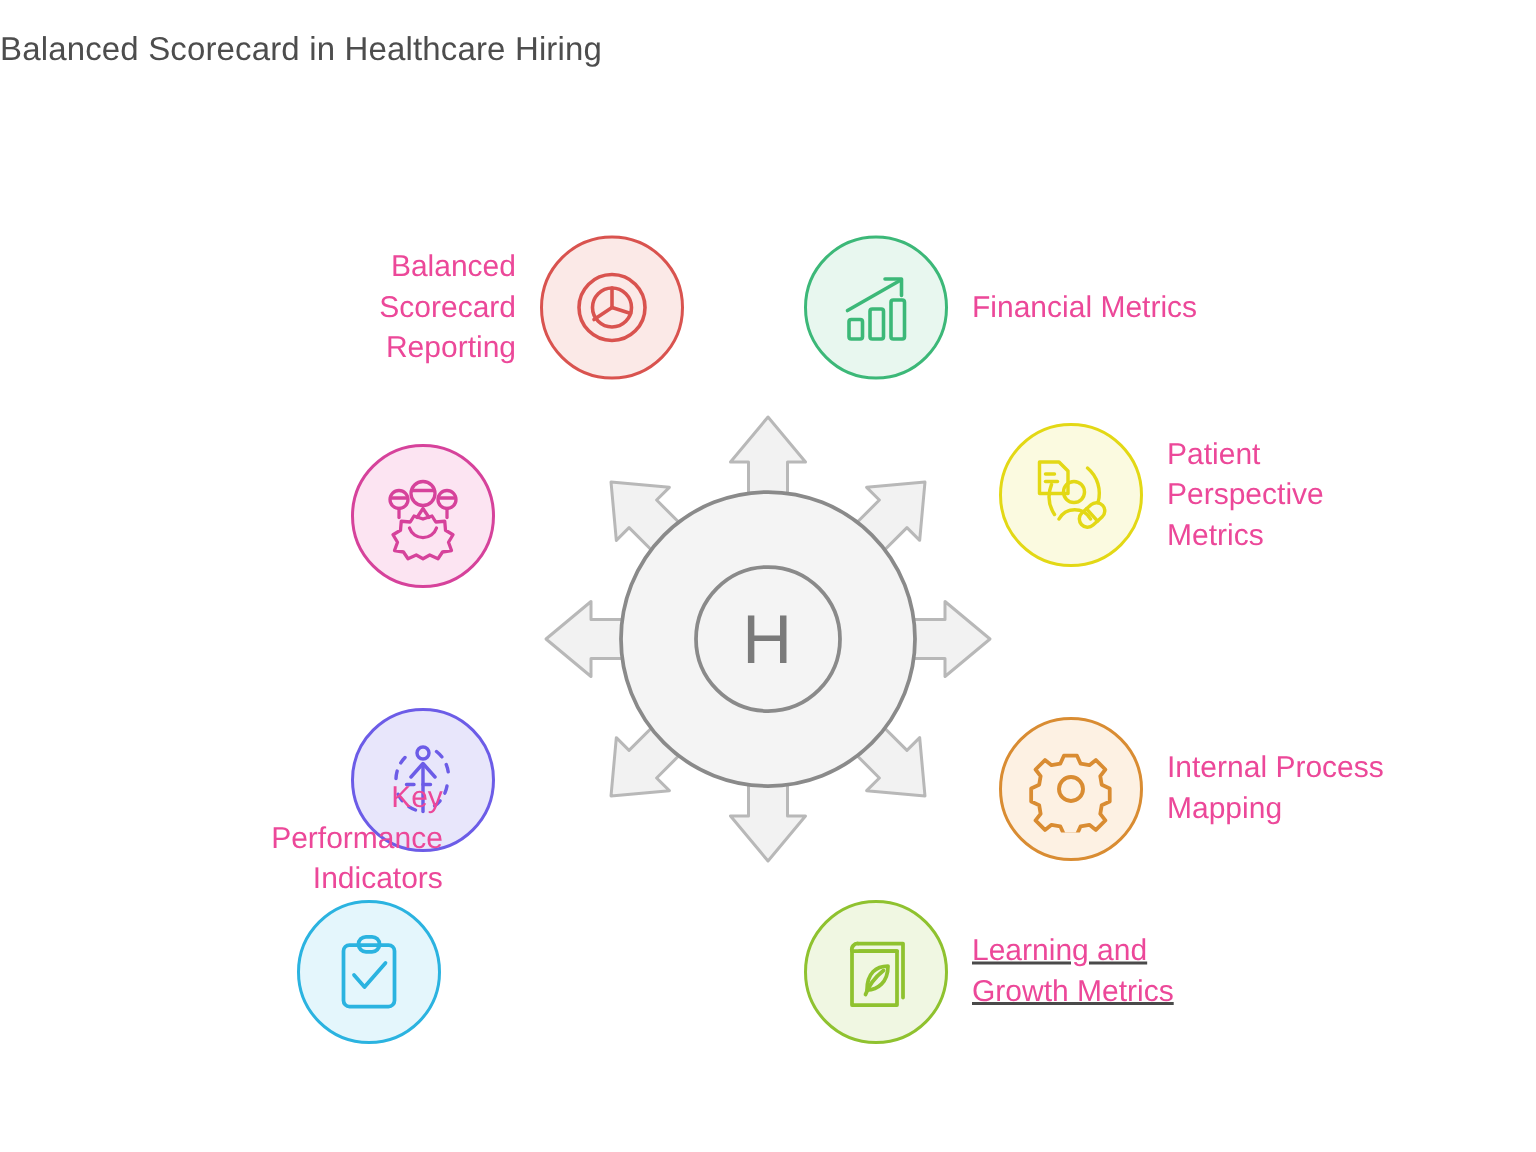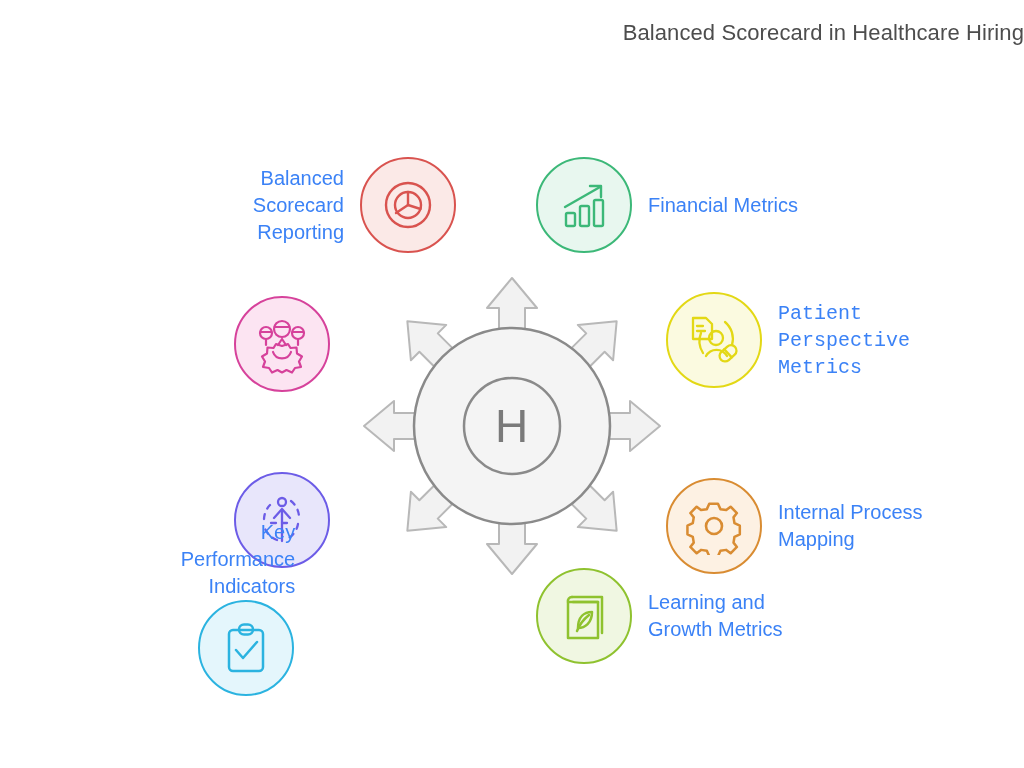--- a/index.html
+++ b/index.html
@@ -15,21 +15,21 @@
     font-family: "Liberation Sans", sans-serif;
     color: #4a4a4a;
   }
 
   
   #diagram-title {
     position: absolute;
     top: 20px;
     left: 0;
     width: 1024px;
-    text-align: right;
+    text-align: left;
     font-size: 22px;
     font-weight: 400;
     color: #4d4d4d;
     letter-spacing: 0.1px;
   }
 
   
   #hub-layer {
     position: absolute;
     left: 0; top: 0;
@@ -56,21 +56,21 @@
     flex: 0 0 96px;
     display: flex;
     align-items: center;
     justify-content: center;
   }
   .badge svg { display: block; }
 
   .spoke-label {
     font-size: 20px;
     line-height: 1.35;
-    color: #3b82f6;
+    color: #ec4899;
     white-space: pre-line;
   }
   .spoke.left  .spoke-label { text-align: right; padding-right: 16px; }
   .spoke.right .spoke-label { text-align: left;  padding-left: 16px; }
 </style>
 </head>
 <body>
 
 <div id="diagram-title">Balanced Scorecard in Healthcare Hiring</div>
 
@@ -152,21 +152,21 @@
       <path d="M26 31 L30 25 L34 31"></path>
       <path d="M30 32
                L36 30 L38.5 34 L44.5 33.5 L45 39.5 L50 42.5 L47 47.5 L49 53
                L43 54 L40 58.5 L34.5 56 L30 58.5 L25.5 56 L20 58.5 L17 54
                L11 53 L13 47.5 L10 42.5 L15 39.5 L15.5 33.5 L21.5 34 L24 30 Z"></path>
       <path d="M21 38 a9.5 9.5 0 0 0 18 0"></path>
     </svg>
   </div>
 </div>
 
-<div class="spoke right" style="left:666px; top:292px; width:350px;font-family:Liberation Mono, monospace;">
+<div class="spoke right" style="left:666px; top:282px; width:350px;">
   <div class="badge" style="border-color:#e3d815; background:#fbfae0;">
     <svg width="60" height="60" viewBox="0 0 60 60" fill="none" stroke="#e3d815" stroke-width="2.3" stroke-linecap="round" stroke-linejoin="round">
       <path d="M9 8 h13 l6 6 v15 h-19 Z"></path>
       <line x1="13" y1="16" x2="19" y2="16"></line>
       <line x1="13" y1="21" x2="21" y2="21"></line>
       <circle cx="32" cy="28" r="7"></circle>
       <path d="M22 46 a12 12 0 0 1 21 0"></path>
       <path d="M41 12 a22 22 0 0 1 7 23"></path>
       <path d="M19 43 a22 22 0 0 1 -2 -20"></path>
       <g transform="rotate(-42 44 44)">
@@ -215,21 +215,21 @@
 Indicators</div>
   <div class="badge" style="border-color:#2bb3e0; background:#e4f6fc;">
     <svg width="58" height="58" viewBox="0 0 58 58" fill="none" stroke="#2bb3e0" stroke-width="2.5" stroke-linecap="round" stroke-linejoin="round">
       <rect x="12" y="11" width="34" height="41" rx="4"></rect>
       <rect x="22" y="5.5" width="14" height="10" rx="5"></rect>
       <path d="M19 31 L26 39 L40 23"></path>
     </svg>
   </div>
 </div>
 
-<div class="spoke right" style="left:536px; top:568px; width:450px;">
+<div class="spoke right" style="left:536px; top:600px; width:450px;text-decoration:underline;">
   <div class="badge" style="border-color:#8fc22f; background:#f0f7e2;">
     <svg width="58" height="58" viewBox="0 0 58 58" fill="none" stroke="#8fc22f" stroke-width="2.5" stroke-linecap="round" stroke-linejoin="round">
       <path d="M13 15 h30 v36 h-30 Z"></path>
       <path d="M17 10 h30 v36"></path>
       <path d="M17 10 a4 4 0 0 0 -4 5"></path>
       <line x1="18" y1="15" x2="43" y2="15"></line>
       <path d="M37 25 c0 11 -7 16 -14 16 c0 -11 6 -16 14 -16 Z"></path>
       <path d="M22 44 c3 -8 7 -12 12 -16"></path>
     </svg>
   </div>

